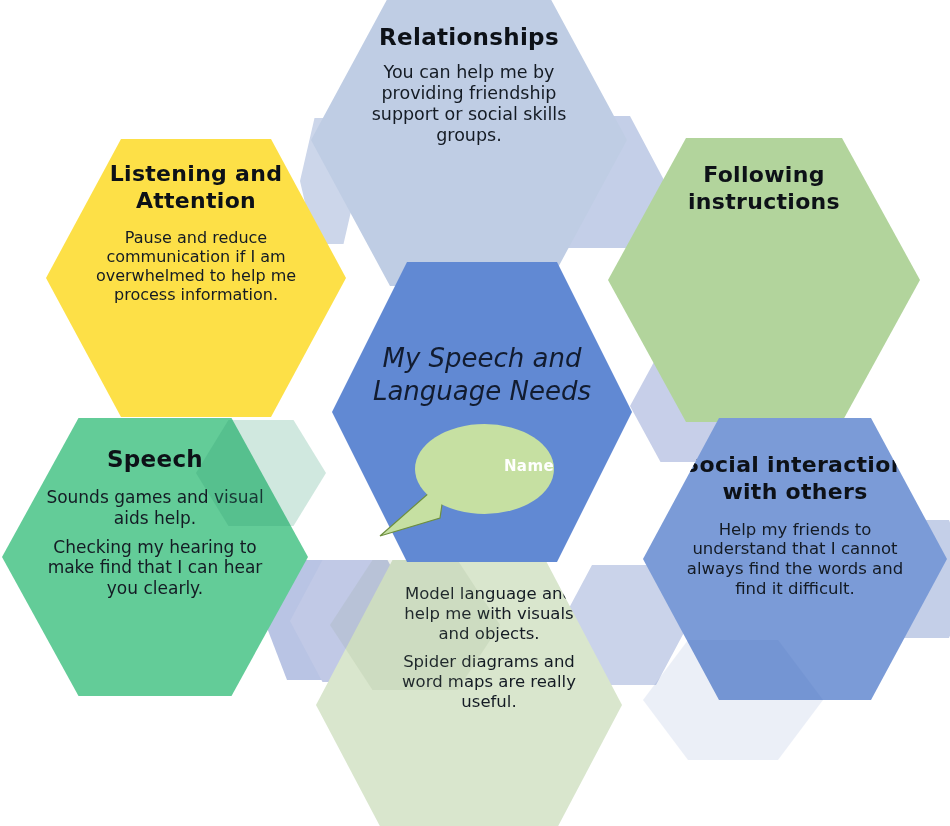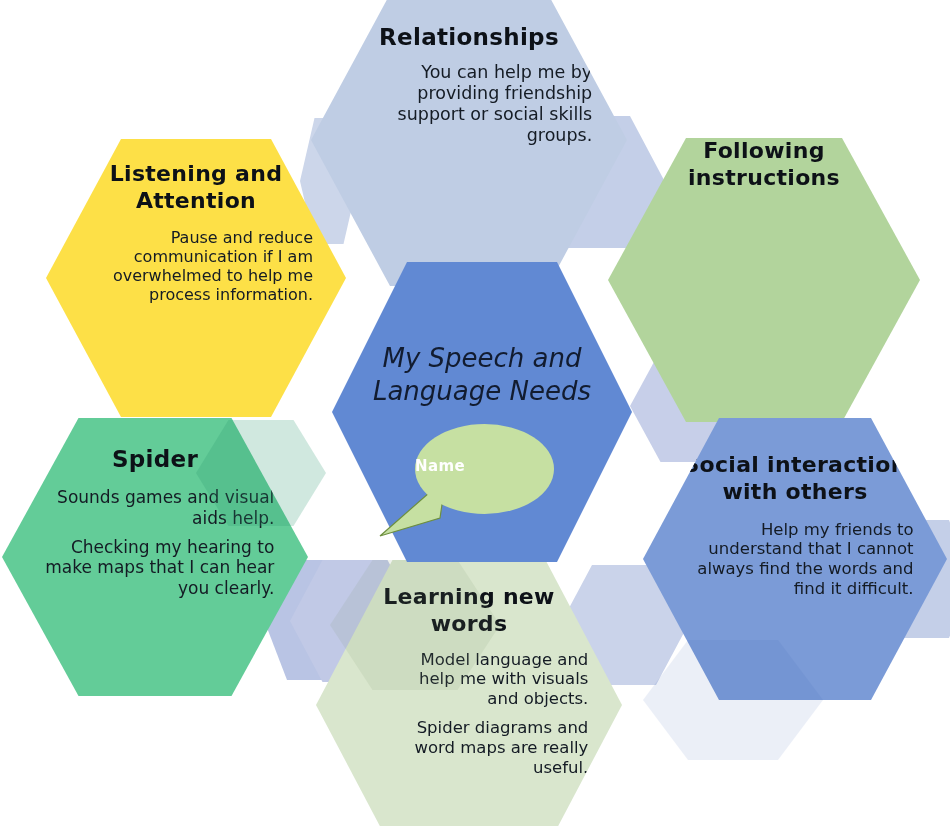--- a/index.html
+++ b/index.html
@@ -37,21 +37,20 @@
 
   .h-title{
     font-weight:bold;
     letter-spacing:.3px;
     line-height:1.18;
     color:#0d1117;
   }
   .h-body{
     line-height:1.2;
     color:#141b24;
-    text-align:right;
   }
   .h-body p{margin:0 0 9px 0;}
   .h-body p:last-child{margin-bottom:0;}
 
   
   #hex-relationships{
     left:311px;top:-6px;width:316px;height:292px;
     background:#bfcde4;
     padding-top:30px;
   }
@@ -62,20 +61,21 @@
     left:46px;top:139px;width:300px;height:278px;
     background:#9db3de;
     padding-top:22px;
   }
   #hex-listening .h-title{font-size:22px;margin-bottom:13px;line-height:1.22;}
   #hex-listening .h-body{font-size:16px;}
 
   #hex-following{
     left:608px;top:138px;width:312px;height:284px;
     background:#b2d49c;
+    padding-top:24px;
   }
   #hex-following .h-title{font-size:22px;margin-bottom:11px;line-height:1.22;}
   #hex-following .h-body{font-size:17px;}
 
   #hex-center{
     left:332px;top:262px;width:300px;height:300px;
     background:#6189d3;
     padding-top:0;
     justify-content:flex-start;
   }
@@ -89,21 +89,21 @@
     width:84%;
   }
 
   .bubble{
     position:absolute;
     left:415px;top:424px;
     width:139px;height:90px;
     background:#c6e0a2;
     border-radius:50%;
     z-index:5;
-    display:flex;align-items:center;justify-content:flex-start;
+    display:flex;align-items:center;justify-content:flex-end;
   }
   .bubble .bubble-label{
     color:#ffffff;
     font-size:15px;
     font-weight:bold;
     letter-spacing:.4px;
     margin-bottom:6px;
   }
   .bubble-tail{
     position:absolute;
@@ -195,40 +195,39 @@
   </div>
 
   <div class="hex node" id="hex-following" style="background: rgb(178, 212, 156);">
     <div class="inner">
       <div class="h-title">Following instructions</div>
     </div>
   </div>
 
   <div class="hex node" id="hex-speech" style="background: rgb(99, 204, 152);">
     <div class="inner">
-      <div class="h-title">Spider</div>
+      <div class="h-title">Speech</div>
       <div class="h-body">
         <p>Sounds games and visual aids help.</p>
-        <p>Checking my hearing to make maps that I can hear you clearly.</p>
+        <p>Checking my hearing to make find that I can hear you clearly.</p>
       </div>
     </div>
   </div>
 
   <div class="hex node" id="hex-social" style="background: rgb(123, 155, 215);">
     <div class="inner">
       <div class="h-title">Social interaction with others</div>
       <div class="h-body">
         <p>Help my friends to understand that I cannot always find the words and find it difficult.</p>
       </div>
     </div>
   </div>
 
   <div class="hex node" id="hex-learning" style="background: rgb(217, 230, 205);">
     <div class="inner">
-      <div class="h-title">Learning new words</div>
       <div class="h-body">
         <p>Model language and help me with visuals and objects.</p>
         <p>Spider diagrams and word maps are really useful.</p>
       </div>
     </div>
   </div>
 
   <div class="wedge" id="wedge-speech"></div>
   <div class="wedge" id="wedge-social"></div>
   <div class="wedge" id="wedge-learning"></div>

